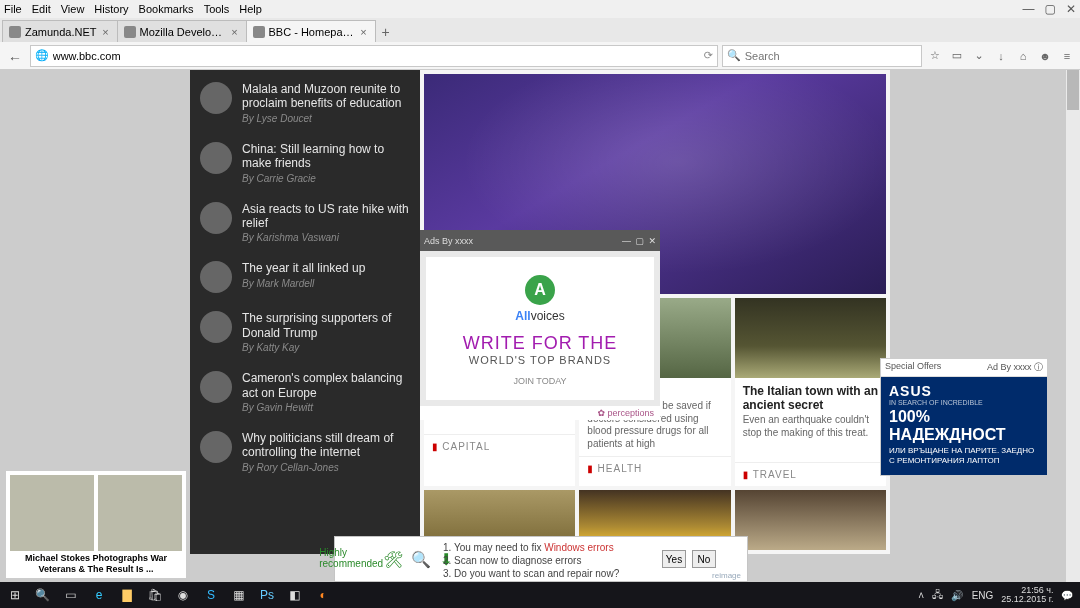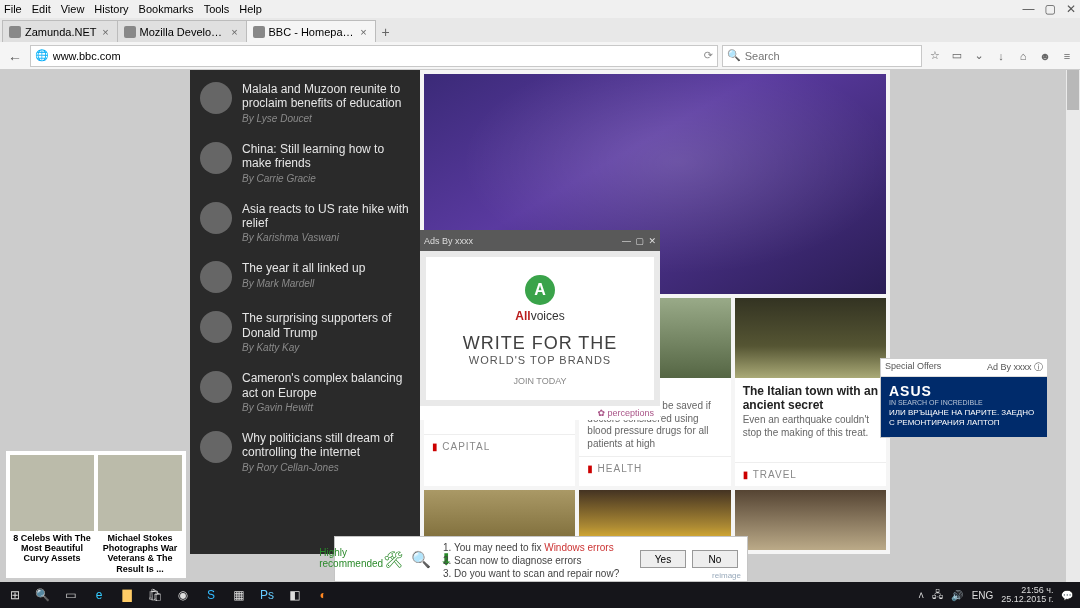--- a/index.html
+++ b/index.html
@@ -67,22 +67,22 @@
 .cards2 .mini.c { background: linear-gradient(#543,#ba8); }
 
 
 .ad-center { position: absolute; left: 420px; top: 160px; width: 240px; background: #fff; }
 .ad-chrome { background: #595959; color: #ddd; height: 21px; display: flex; align-items: center; justify-content: space-between; padding: 0 4px; font-size: 9px; }
 .ad-chrome .btns span { margin-left: 2px; }
 .ad-frame { border: 6px solid #e9e9e9; }
 .ad-inner { padding: 18px 10px 14px 10px; text-align: center; }
 .ad-logo { width: 30px; height: 30px; border-radius: 50%; background: #3aa34a; color: #fff; margin: 0 auto 4px auto; display: flex; align-items: center; justify-content: center; font-size: 16px; font-weight: 700; }
 .ad-brand { font-size: 12px; color: #333; margin-bottom: 10px; }
-.ad-brand b { color: #b91c1c; }
-.ad-h { font-size: 18px; letter-spacing: 1px; color: #404040; }
+.ad-brand b { color: #3b82f6; }
+.ad-h { font-size: 18px; letter-spacing: 1px; color: #a21caf; }
 .ad-s { font-size: 11px; letter-spacing: 1px; color: #555; }
 .ad-cta { font-size: 9px; color: #888; margin-top: 10px; }
 .ad-foot { text-align: right; padding: 2px 6px; font-size: 9px; color: #a58; }
 .ad-foot::before { content:"✿ "; }
 
 
 .ad-left { position: absolute; left: 6px; bottom: 4px; width: 180px; background: #fff; padding: 4px; font-size: 9px; text-align: center; }
 .ad-left .row { display: flex; gap: 4px; }
 .ad-left .ph { flex: 1; height: 76px; background: #bba; }
 .ad-left .cap { display: flex; gap: 4px; margin-top: 2px; }
@@ -98,21 +98,21 @@
 .ad-right .small { font-size: 8px; line-height: 1.2; margin-top: 2px; }
 
 
 .nag { position: absolute; left: 334px; bottom: 0; width: 414px; height: 46px; background: #fff; border: 1px solid #c5c5c5; display: flex; font-size: 10px; }
 .nag .nag-l { width: 102px; display: flex; flex-direction: row; align-items: center; justify-content: center; }
 .nag .nag-l .t { color: #2a8a2a; font-size: 10px; margin-bottom: 2px; }
 .nag .nag-l .icons { display: flex; gap: 8px; color: #2a8a2a; font-size: 16px; }
 .nag .nag-c { flex: 1; padding: 4px 6px 2px 6px; line-height: 1.3; color: #444; }
 .nag .nag-c .red { color: #c33; }
 .nag .nag-r { width: 116px; display: flex; align-items: center; justify-content: center; gap: 6px; }
-.nag button { width: 46px; height: 18px; font-size: 10px; background: #eee; border: 1px solid #999; }
+.nag button { width: 24px; height: 18px; font-size: 10px; background: #eee; border: 1px solid #999; }
 .nag .link { position: absolute; right: 6px; bottom: 1px; font-size: 8px; color: #9ab; text-align: center; }
 
 
 .taskbar { position: absolute; left: 0; right: 0; bottom: 0; height: 26px; background: #15151a; display: flex; align-items: center; padding: 0 6px; gap: 10px; color: #ddd; font-size: 12px; z-index: 50; }
 .taskbar .ic { width: 18px; height: 18px; display: flex; align-items: center; justify-content: center; }
 .taskbar .tray { margin-left: auto; display: flex; align-items: center; gap: 8px; font-size: 10px; }
 .taskbar .clock { text-align: right; line-height: 1; font-size: 9px; }
 
 .scroll-track { position: absolute; right: 0; top: 0; bottom: 0; width: 14px; background: #eaeaea; }
 .scroll-thumb { position: absolute; right: 1px; top: 0; width: 12px; height: 40px; background: #b8b8b8; }
@@ -292,33 +292,33 @@
     </div>
     <div class="ad-foot">perceptions</div>
   </div>
 
   <div class="ad-left">
     <div class="row">
       <div class="ph"></div>
       <div class="ph"></div>
     </div>
     <div class="cap">
-      <div>8 Celebs With The Most Beautiful Curvy Assets</div>
       <div>Michael Stokes Photographs War Veterans &amp; The Result Is ...</div>
     </div>
   </div>
 
   <div class="ad-right">
     <div class="hdr">
       <span>Special Offers</span>
       <span>Ad By xxxx ⓘ</span>
     </div>
     <div class="body">
       <div class="asus">ASUS</div>
       <div class="sub">IN SEARCH OF INCREDIBLE</div>
+      <div class="big">100% НАДЕЖДНОСТ</div>
       <div class="small">ИЛИ ВРЪЩАНЕ НА ПАРИТЕ. ЗАЕДНО С РЕМОНТИРАНИЯ ЛАПТОП</div>
     </div>
   </div>
 
   <div class="nag">
     <div class="nag-l">
       <div class="t">Highly recommended</div>
       <div class="icons">
         <span>🛠</span>
         <span>🔍</span>

